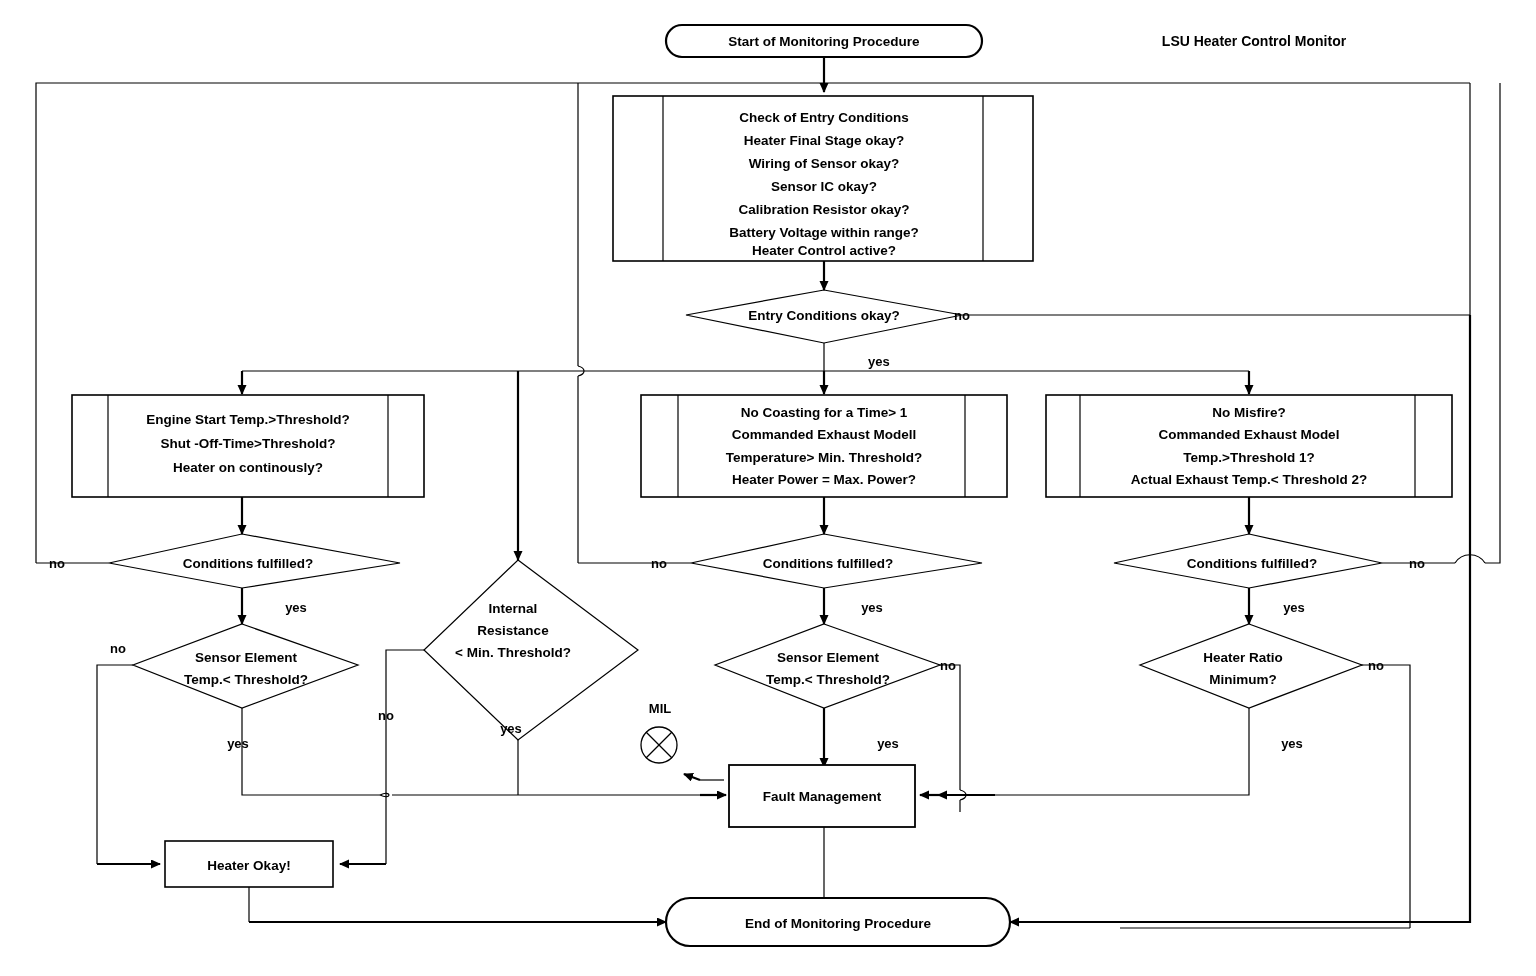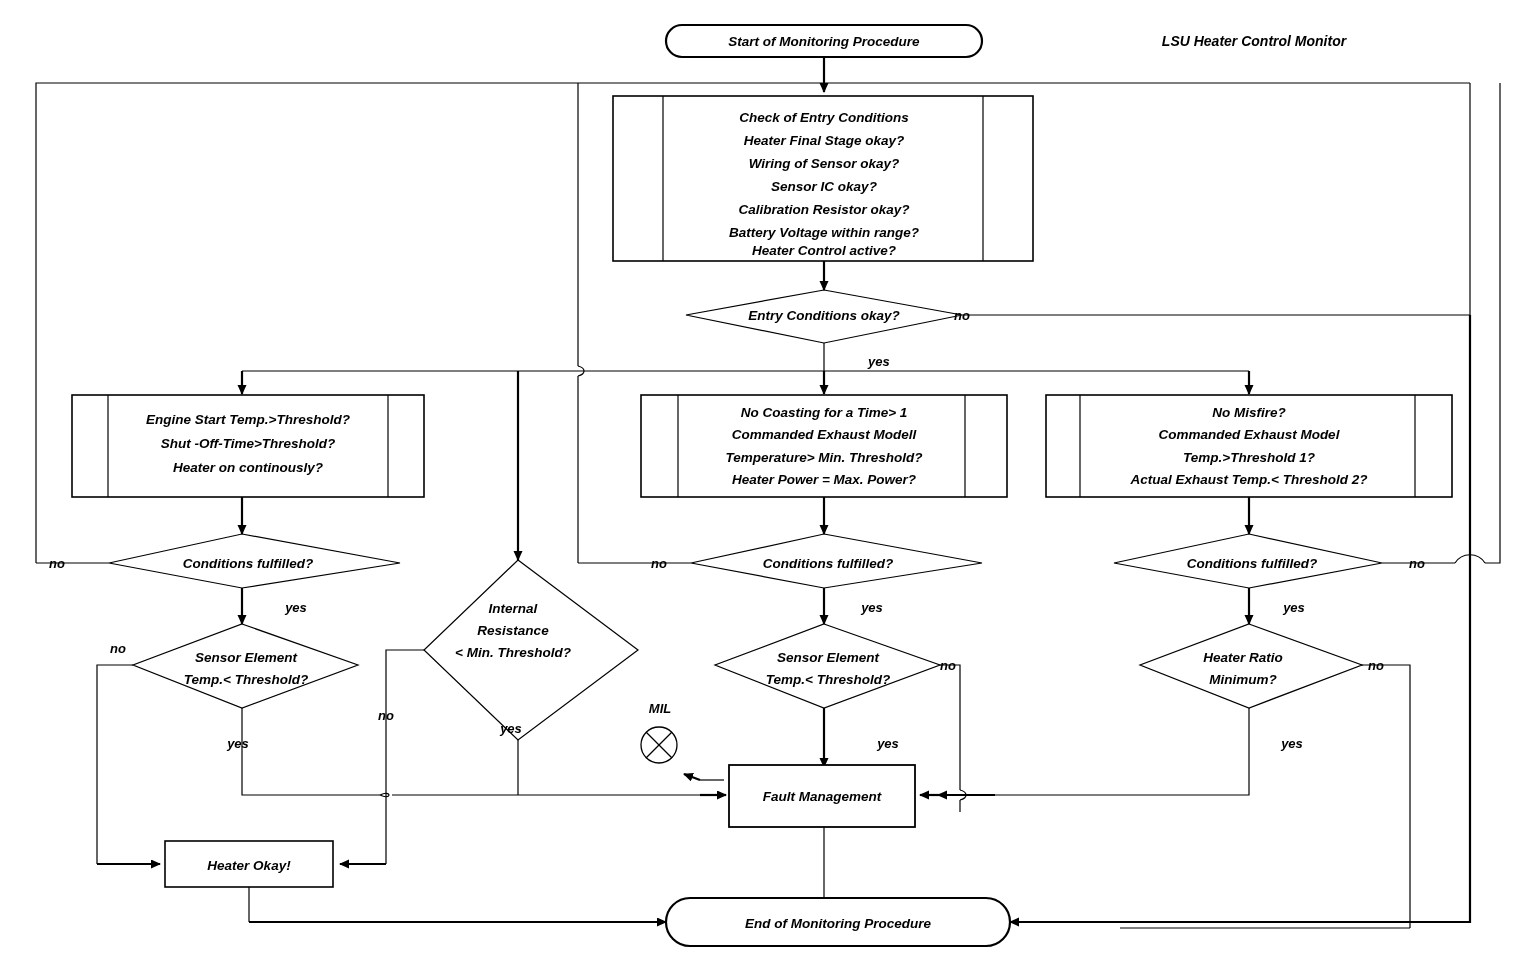--- a/index.html
+++ b/index.html
@@ -1,17 +1,17 @@
 <!DOCTYPE html>
 <html><head>
 <meta charset="utf-8">
 <style>
   html,body{margin:0;padding:0;background:#ffffff;}
   body{width:1536px;height:976px;overflow:hidden;font-family:"Liberation Sans",sans-serif;}
-  #stage{position:relative;width:1536px;height:976px;background:#fff;font-style:italic;}
+  #stage{position:relative;width:1536px;height:976px;background:#fff;}
   svg{position:absolute;left:0;top:0;}
   .shape-text{font-family:"Liberation Sans",sans-serif;font-weight:bold;font-size:13.5px;fill:#000;text-anchor:middle;}
   .small-label{font-family:"Liberation Sans",sans-serif;font-weight:bold;font-size:13px;fill:#000;text-anchor:middle;}
   .title-text{font-family:"Liberation Sans",sans-serif;font-weight:bold;font-size:14px;fill:#000;text-anchor:middle;}
   .ln{stroke:#000;fill:none;}
   .thin{stroke-width:1.2;}
   .thick{stroke-width:2.2;}
   .box{fill:#fff;stroke:#000;}
 </style>
 </head>

